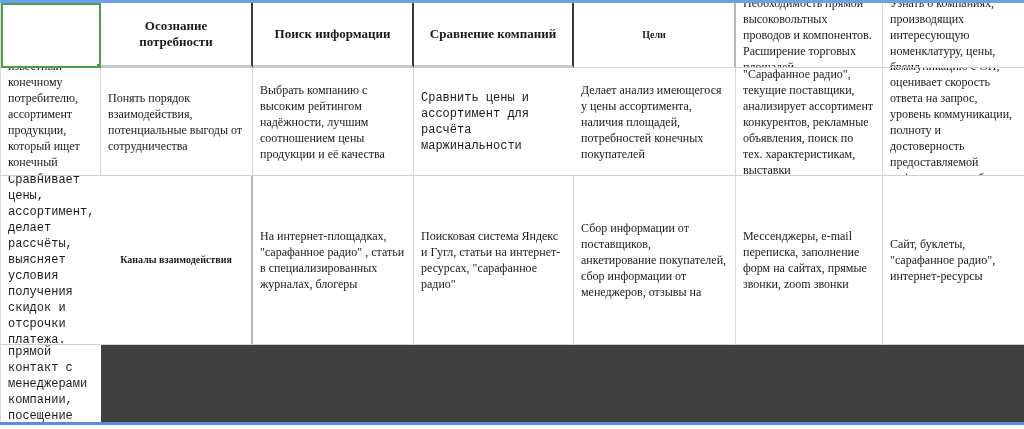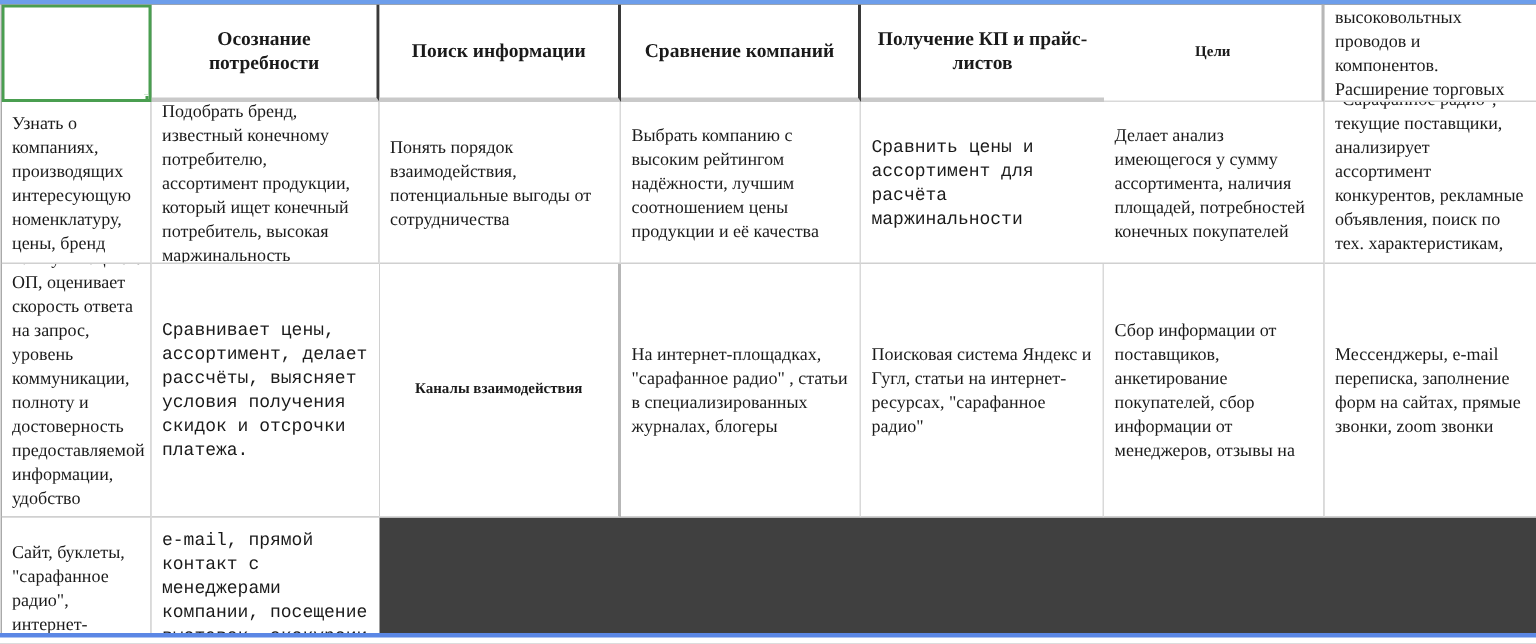--- a/index.html
+++ b/index.html
@@ -112,23 +112,20 @@
     </div>
     <div class="cell colhead">
       <span>Осознание потребности</span>
     </div>
     <div class="cell colhead">
       <span>Поиск информации</span>
     </div>
     <div class="cell colhead">
       <span>Сравнение компаний</span>
     </div>
-    <div class="cell colhead last">
-      <span>Получение КП и прайс-листов</span>
-    </div>
 
     <div class="cell rowhead">
       <span>Цели</span>
     </div>
     <div class="cell body">
         <span>Необходимость прямой высоковольтных проводов и компонентов. Расширение торговых площадей</span>
       </div>
     <div class="cell body">
         <span>Узнать о компаниях, производящих интересующую номенклатуру, цены, бренд</span>
       </div>
@@ -139,21 +136,21 @@
         <span>Понять порядок взаимодействия, потенциальные выгоды от сотрудничества</span>
       </div>
     <div class="cell body">
         <span>Выбрать компанию с высоким рейтингом надёжности, лучшим соотношением цены продукции и её качества</span>
       </div>
     <div class="cell body last">
         <span>Сравнить цены и ассортимент для расчёта маржинальности</span>
       </div>
 
     <div class="cell body">
-        <span>Делает анализ имеющегося у сумму ассортимента, наличия площадей, потребностей конечных покупателей</span>
+        <span>Делает анализ имеющегося у цены ассортимента, наличия площадей, потребностей конечных покупателей</span>
       </div>
     <div class="cell body">
         <span>"Сарафанное радио", текущие поставщики, анализирует ассортимент конкурентов, рекламные объявления, поиск по тех. характеристикам, выставки</span>
       </div>
     <div class="cell body">
         <span>Вступает в коммуникацию с ОП, оценивает скорость ответа на запрос, уровень коммуникации, полноту и достоверность предоставляемой информации, удобство каналов коммуникации</span>
       </div>
     <div class="cell body last">
         <span>Сравнивает цены, ассортимент, делает рассчёты, выясняет условия получения скидок и отсрочки платежа.</span>
       </div>

